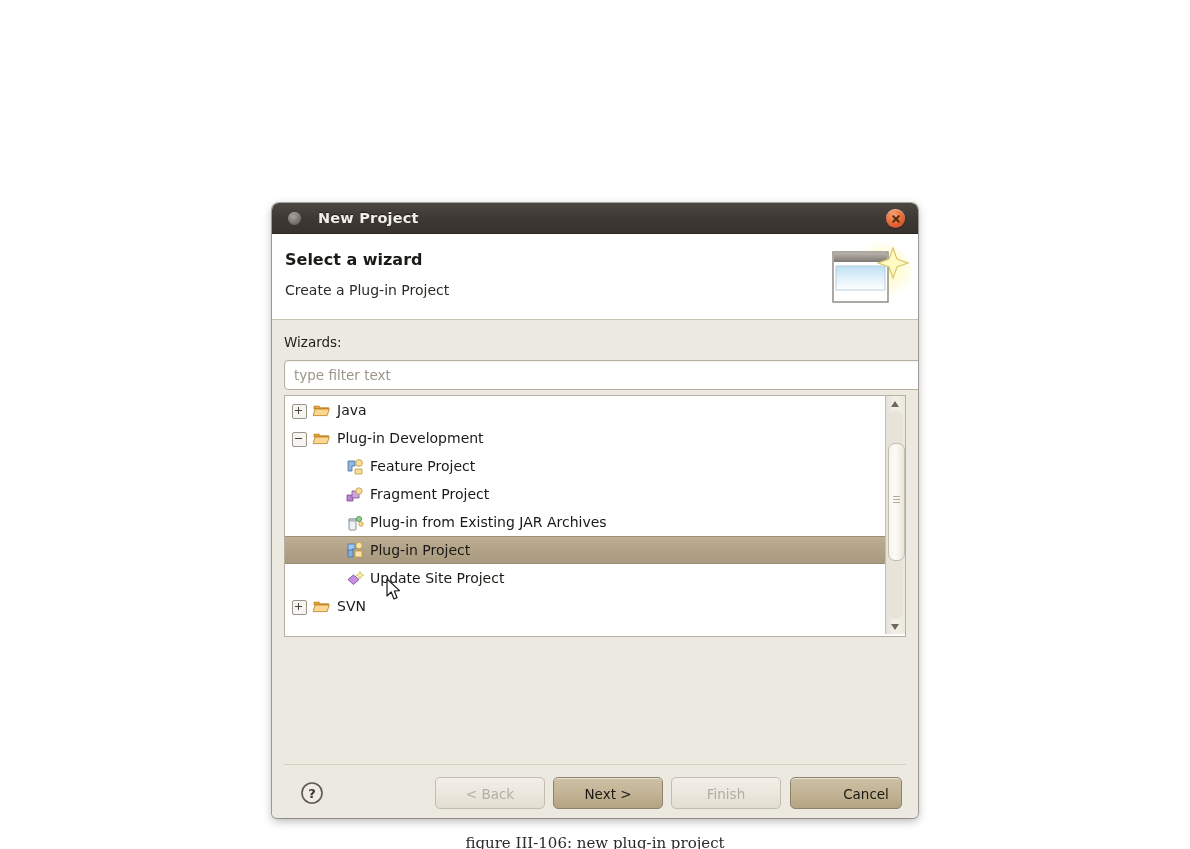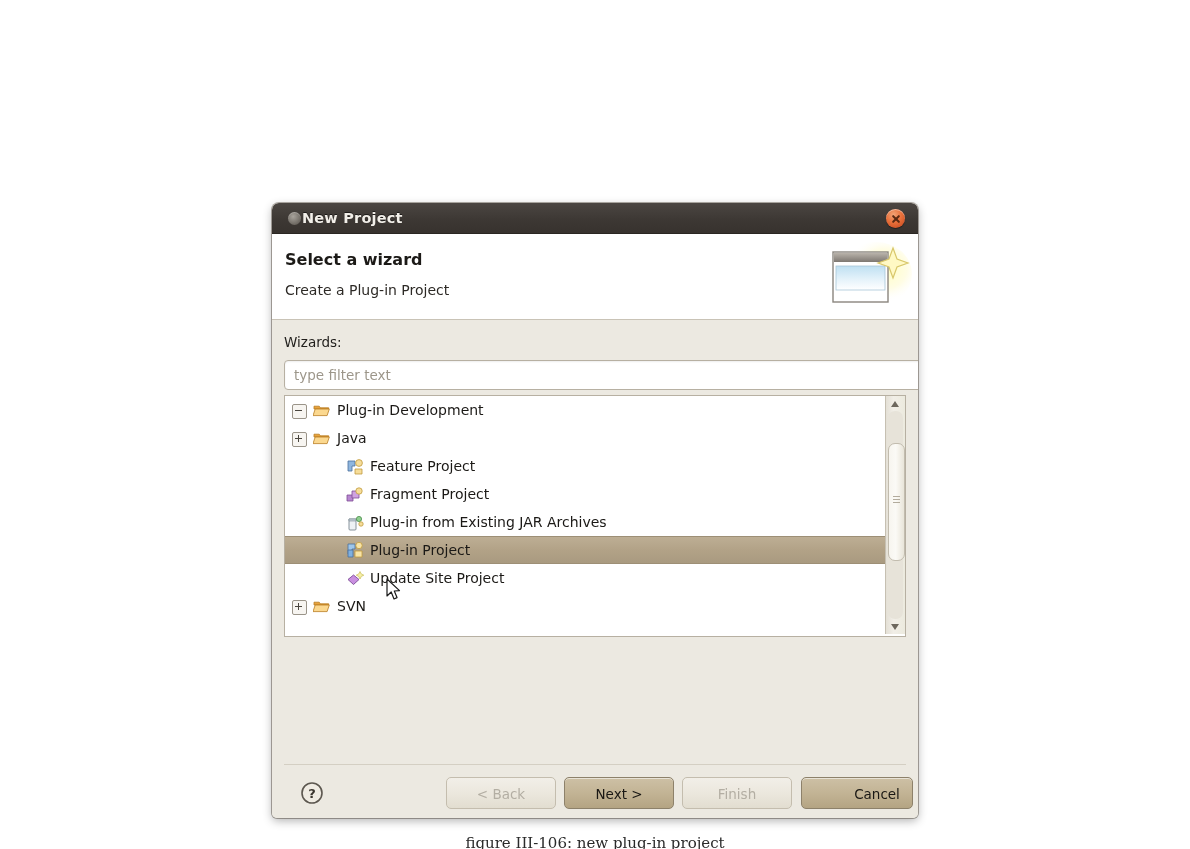--- a/index.html
+++ b/index.html
@@ -41,21 +41,21 @@
     left: 16px;
     top: 9px;
     width: 13px;
     height: 13px;
     border-radius: 50%;
     background: radial-gradient(circle at 40% 35%, #a8a39c 0%, #7a756e 55%, #555049 100%);
     box-shadow: inset 0 1px 0 rgba(255,255,255,0.25);
   }
   #titlebar .tb-title {
     position: absolute;
-    left: 30px;
+    left: 46px;
     top: 0;
     line-height: 30px;
     color: #f2efe9;
     font-size: 14.5px;
     font-weight: bold;
     letter-spacing: 0.2px;
     text-shadow: 0 -1px 0 rgba(0,0,0,0.55);
   }
   #titlebar .tb-close {
     position: absolute;
@@ -315,21 +315,20 @@
     position: absolute;
     top: 2px;
     height: 32px;
     border-radius: 5px;
     font-size: 13.5px;
     text-align: center;
     line-height: 32px;
     border: 1px solid #9d9483;
     cursor: pointer;
     box-sizing: border-box;
-    margin-left: 11px;
   }
   .btn.disabled {
     background: linear-gradient(to bottom, #f2efe8 0%, #ebe7dd 52%, #e2ddd0 100%);
     color: #b3aea3;
     border-color: #c4bdae;
     cursor: default;
   }
   .btn.strong {
     background: linear-gradient(to bottom, #cdc0a5 0%, #c2b394 52%, #b4a483 100%);
     color: #1a1814;
@@ -415,28 +414,28 @@
           <line x1="13.5" y1="2.5" x2="7.5" y2="9.5" stroke="#6f6a60" stroke-width="2.2" stroke-linecap="round"></line>
           <path d="M7.6 8.4 L11.2 12.0 L7.0 16.2 L3.4 12.6 Z" fill="#efeadd" stroke="#8a8378" stroke-width="0.9"></path>
           <line x1="4.6" y1="11.4" x2="8.2" y2="15.0" stroke="#9a9286" stroke-width="0.7"></line>
           <line x1="6.0" y1="10.0" x2="9.6" y2="13.6" stroke="#9a9286" stroke-width="0.7"></line>
         </svg>
       </div>
     </div>
 
     <div id="treebox">
       <div id="treelist">
+          <div class="trow lvl0"><span class="twist plus"></span><span class="tico"><svg width="18" height="18" viewBox="0 0 18 18">
+                <path d="M1 4.2 h5.2 l1.3 1.6 h8.2 v1.2 h-14.7 z" fill="#e8a33d" stroke="#b97c21" stroke-width="0.8"></path>
+                <path d="M2.2 7.0 h14.1 l-2.2 6.6 h-14.1 z" fill="#fbd88f" stroke="#b97c21" stroke-width="0.8"></path>
+              </svg></span><span class="tlabel">Java</span></div>
           <div class="trow lvl0"><span class="twist"></span><span class="tico"><svg width="18" height="18" viewBox="0 0 18 18">
                 <path d="M1 4.2 h5.2 l1.3 1.6 h8.2 v1.2 h-14.7 z" fill="#e8a33d" stroke="#b97c21" stroke-width="0.8"></path>
                 <path d="M2.2 7.0 h14.1 l-2.2 6.6 h-14.1 z" fill="#fbd88f" stroke="#b97c21" stroke-width="0.8"></path>
               </svg></span><span class="tlabel">Plug-in Development</span></div>
-          <div class="trow lvl0"><span class="twist plus"></span><span class="tico"><svg width="18" height="18" viewBox="0 0 18 18">
-                <path d="M1 4.2 h5.2 l1.3 1.6 h8.2 v1.2 h-14.7 z" fill="#e8a33d" stroke="#b97c21" stroke-width="0.8"></path>
-                <path d="M2.2 7.0 h14.1 l-2.2 6.6 h-14.1 z" fill="#fbd88f" stroke="#b97c21" stroke-width="0.8"></path>
-              </svg></span><span class="tlabel">Java</span></div>
           <div class="trow lvl1"><span class="tico"><svg width="18" height="18" viewBox="0 0 18 18">
                 <path d="M2 3 h7 v5 h-3 v5 h-4 z" fill="#8fb6de" stroke="#4a6f9c" stroke-width="0.8"></path>
                 <circle cx="13" cy="5" r="3.4" fill="#f6dd9a" stroke="#c09a3e" stroke-width="0.8"></circle>
                 <path d="M9 11 h7 v5 h-7 z" fill="#f6dd9a" stroke="#c09a3e" stroke-width="0.8"></path>
               </svg></span><span class="tlabel">Feature Project</span></div>
           <div class="trow lvl1"><span class="tico"><svg width="18" height="18" viewBox="0 0 18 18">
                 <path d="M1 9 h6 v6 h-6 z" fill="#b887d0" stroke="#7d4d96" stroke-width="0.8"></path>
                 <path d="M6 5 h7 v7 h-7 z" fill="#cfa2e0" stroke="#7d4d96" stroke-width="0.8"></path>
                 <circle cx="13" cy="5" r="3.2" fill="#f6dd9a" stroke="#c09a3e" stroke-width="0.8"></circle>
               </svg></span><span class="tlabel">Fragment Project</span></div>

